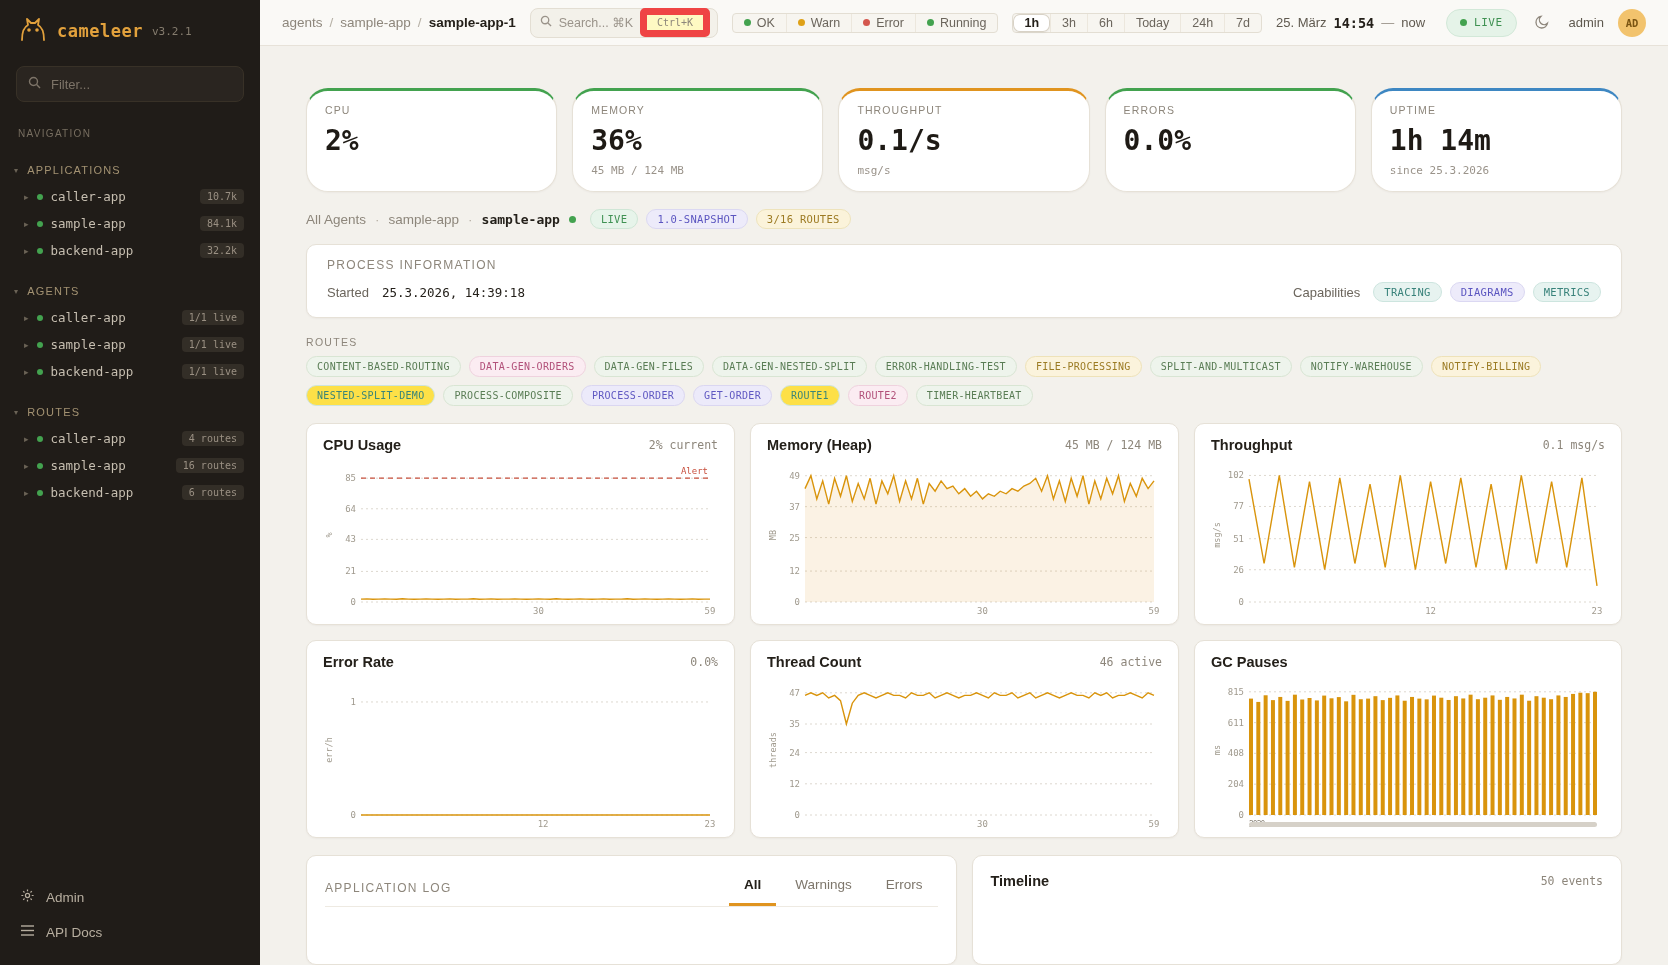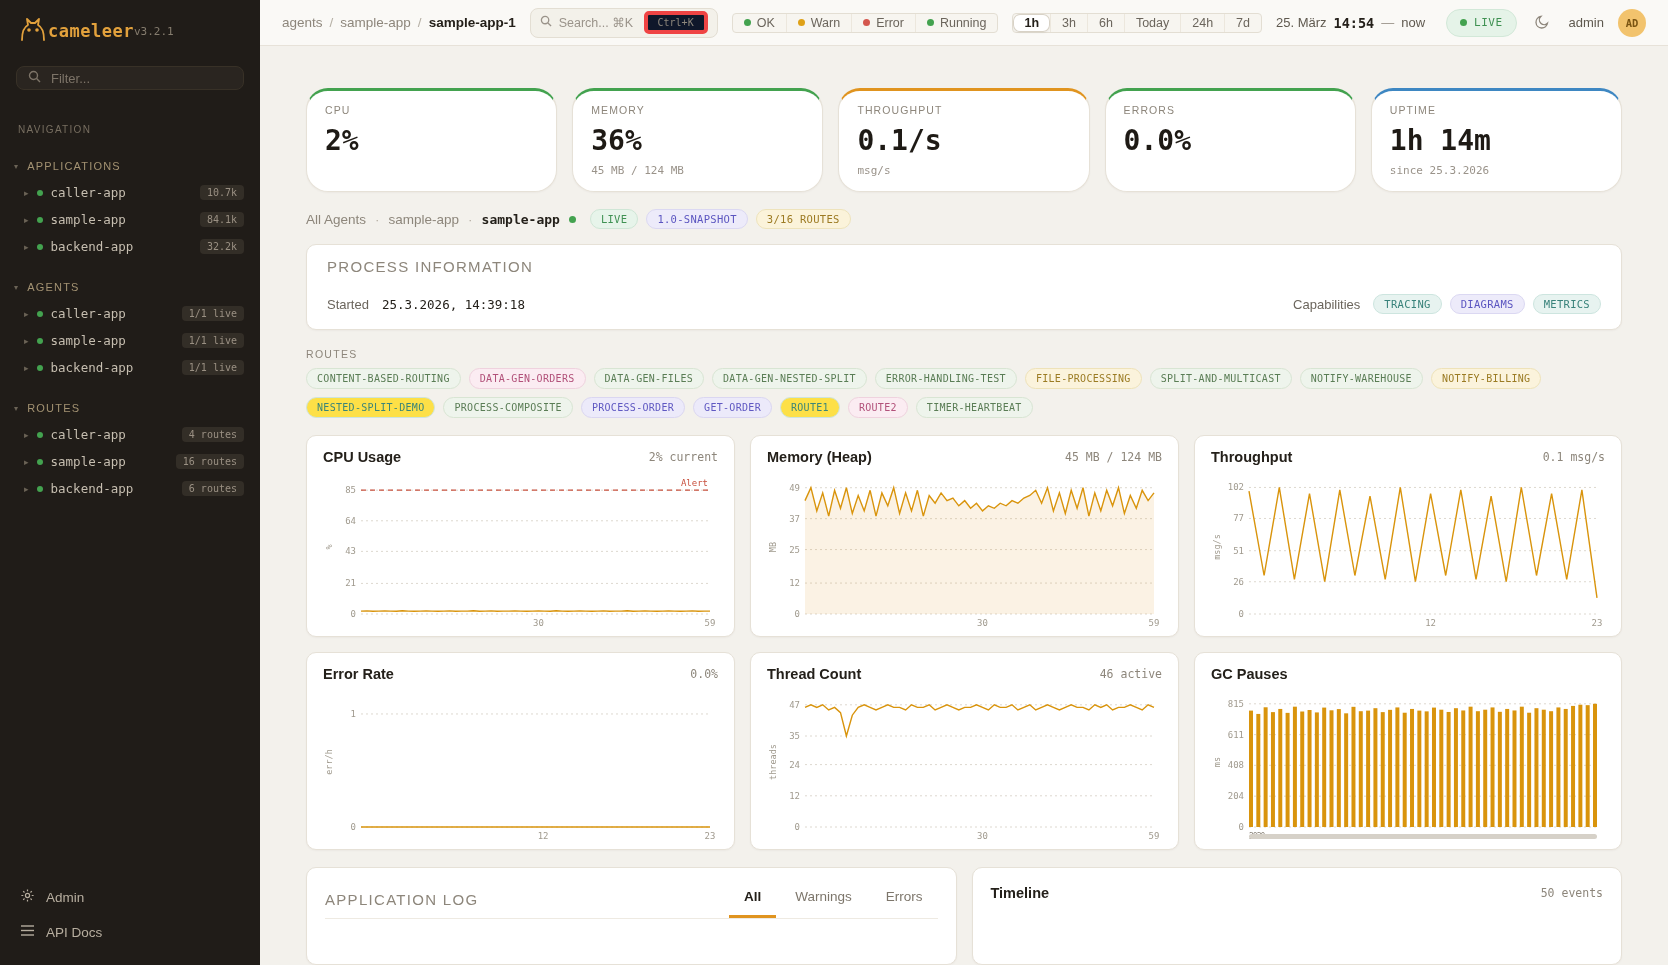--- a/index.html
+++ b/index.html
@@ -5,24 +5,24 @@
 <style>
   * { box-sizing: border-box; }
   body {
     margin: 0; width: 1668px; height: 965px; overflow: hidden;
     font-family: "Liberation Sans", sans-serif;
     background: #f3f1ec; color: #2b2620; display: flex;
   }
 
   
   .sidebar { width: 260px; min-width: 260px; background: #201c18; display: flex; flex-direction: column; color: #b7ae9f; }
-  .logo-row { display: flex; align-items: center; padding: 16px 18px 10px; cursor: pointer; }
+  .logo-row { display: flex; align-items: center; gap: 9px; padding: 16px 18px 10px; cursor: pointer; }
   .logo-name { font-family: "DejaVu Sans Mono", monospace; font-weight: bold; font-size: 17px; color: #e2a13c; letter-spacing: .5px; }
   .logo-ver { font-size: 11px; color: #857c6e; font-family: "DejaVu Sans Mono", monospace; }
-  .filter-box { margin: 10px 16px 8px; display: flex; align-items: center; gap: 8px; background: #2a2520; border: 1px solid #383127; border-radius: 8px; height: 24px; padding: 0 11px; color: #7d7468; }
+  .filter-box { margin: 10px 16px 0; display: flex; align-items: center; gap: 8px; background: #2a2520; border: 1px solid #383127; border-radius: 8px; height: 36px; padding: 0 11px; color: #7d7468; }
   .filter-box input { background: transparent; border: none; outline: none; color: #cfc8bb; font-size: 13px; width: 100%; font-family: inherit; }
   .filter-box input::placeholder { color: #7d7468; }
   .nav-label { margin: 26px 18px 4px; font-size: 10px; letter-spacing: 1.3px; color: #776e60; }
   .side-section { margin-top: 14px; }
   .section-header { display: flex; align-items: center; gap: 8px; padding: 7px 14px; font-size: 11px; letter-spacing: 1.2px; color: #a39272; cursor: pointer; }
   .caret { font-size: 8px; color: #6b6356; }
   .side-item { display: flex; align-items: center; gap: 8px; padding: 6px 16px 6px 24px; cursor: pointer; }
   .item-caret { font-size: 9px; color: #6b6356; }
   .dot { width: 7px; height: 7px; border-radius: 50%; display: inline-block; flex: none; }
   .dot.green { background: #43a24f; } .dot.amber { background: #dfa117; } .dot.red { background: #d4574e; }
@@ -33,21 +33,21 @@
   .foot-item { display: flex; align-items: center; gap: 11px; padding: 9px 20px; font-size: 13.5px; color: #b7ae9f; cursor: pointer; }
 
   
   .main-col { flex: 1; display: flex; flex-direction: column; min-width: 0; }
   .topbar { height: 46px; min-height: 46px; background: #faf9f6; border-bottom: 1px solid #e7e2d9; display: flex; align-items: center; padding: 0 22px; gap: 14px; }
   .crumbs { display: flex; align-items: center; gap: 7px; font-size: 13.5px; color: #8d867b; white-space: nowrap; }
   .crumb { cursor: pointer; }
   .crumb.current { color: #24201a; font-weight: bold; cursor: default; }
   .crumb-sep::before { content: "/"; color: #b5afa4; }
   .searchbox { display: flex; align-items: center; gap: 7px; background: #f3f1ea; border: 1px solid #e3ded3; border-radius: 8px; height: 30px; padding: 0 9px; width: 188px; color: #9a938a; font-size: 12.5px; cursor: text; white-space: nowrap; }
-  .kbd { margin-left: auto; background: #0f172a; border: 4px solid #ef4444; border-radius: 5px; font-size: 10px; padding: 2px 10px; font-family: "DejaVu Sans Mono", monospace; color: #8d867b; }
+  .kbd { margin-left: auto; background: #fef9c3; border: 7px solid #ef4444; border-radius: 5px; font-size: 10px; padding: 2px 10px; font-family: "DejaVu Sans Mono", monospace; color: #8d867b; }
   .seg { display: flex; align-items: center; border: 1px solid #e3ded3; border-radius: 4px; background: #f7f5f0; height: 20px; }
   .seg-item { display: flex; align-items: center; gap: 6px; padding: 0 11px; height: 100%; font-size: 12.5px; color: #6b655c; background: transparent; border: none; cursor: pointer; font-family: inherit; }
   .seg-item + .seg-item { border-left: 1px solid #ece7dd; }
   .seg-item.active { background: #fff; font-weight: bold; color: #24201a; box-shadow: inset 0 0 0 1px #d8d2c6, 0 1px 2px rgba(0,0,0,.05); border-radius: 7px; border-left: none; }
   .daterange { display: flex; align-items: center; gap: 7px; font-size: 13px; color: #5f594f; white-space: nowrap; }
   .daterange .time { font-family: "DejaVu Sans Mono", monospace; font-weight: bold; font-size: 13.5px; color: #24201a; }
   .daterange .dash { color: #9a938a; }
   .live-pill { margin-left: auto; display: flex; align-items: center; gap: 7px; background: #e5f3e8; color: #3f9152; border: 1px solid #d2e8d8; border-radius: 15px; height: 28px; padding: 0 13px; font-family: "DejaVu Sans Mono", monospace; font-size: 11px; letter-spacing: .5px; cursor: pointer; }
   .moon-btn { background: none; border: none; cursor: pointer; display: flex; padding: 4px; }
   .user { font-size: 13px; color: #5f594f; }
@@ -70,22 +70,22 @@
   .ab-crumb.current { color: #24201a; font-weight: bold; font-family: "DejaVu Sans Mono", monospace; font-size: 13px; cursor: default; }
   .ab-badges { display: flex; gap: 8px; margin-left: 5px; }
   .pill { font-family: "DejaVu Sans Mono", monospace; font-size: 10.5px; border: 1px solid transparent; border-radius: 11px; padding: 3px 10px; letter-spacing: .3px; }
   .pill.green { background: #e7f4ea; color: #3f9152; border-color: #cfe6d6; }
   .pill.purple { background: #edebfa; color: #5b55c0; border-color: #dbd8f2; }
   .pill.amber { background: #fbf3da; color: #9c7a22; border-color: #eee3bb; }
   .pill.teal { background: #e7f3f0; color: #38827a; border-color: #cde5df; }
 
   .card { background: #fff; border: 1px solid #e6e1d7; border-radius: 10px; box-shadow: 0 1px 2px rgba(40,30,10,.04); }
   .process-card { margin-top: 15px; padding: 13px 20px 15px; }
-  .card-kicker { font-size: 15px; letter-spacing: 1.3px; color: #8d867b; }
-  .proc-row { display: flex; justify-content: space-between; align-items: center; margin-top: 19px; }
+  .card-kicker { font-size: 12px; letter-spacing: 1.3px; color: #8d867b; }
+  .proc-row { display: flex; justify-content: space-between; align-items: center; margin-top: 10px; }
   .proc-left, .proc-right { display: flex; align-items: center; gap: 13px; }
   .proc-label { font-size: 13px; color: #6b655c; }
   .proc-value { font-family: "DejaVu Sans Mono", monospace; font-size: 12.5px; color: #24201a; }
   .cap-list { display: flex; gap: 8px; }
 
   .routes-block { margin-top: 18px; }
   .routes-label { font-size: 10.5px; letter-spacing: 1.3px; color: #8d867b; margin-bottom: 8px; }
   .chips { display: flex; flex-wrap: wrap; gap: 8px; }
   .chip { font-family: "DejaVu Sans Mono", monospace; font-size: 10px; border-radius: 12px; padding: 4px 10px; border: 1px solid; cursor: pointer; letter-spacing: .3px; }
   .chip.green { background: #eef4ec; border-color: #d8e5d3; color: #5a7d55; }

